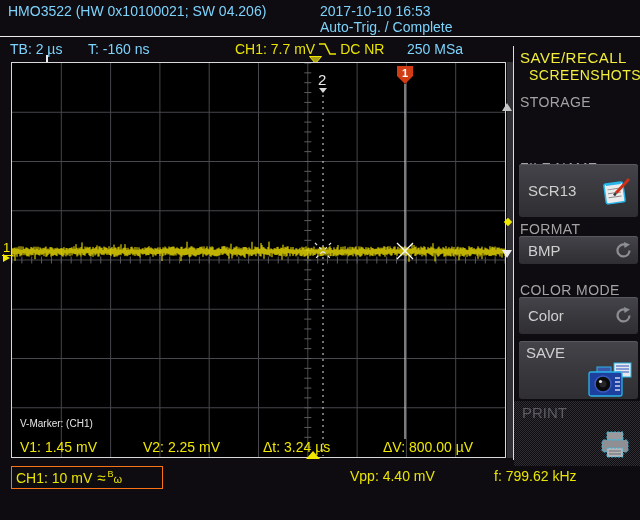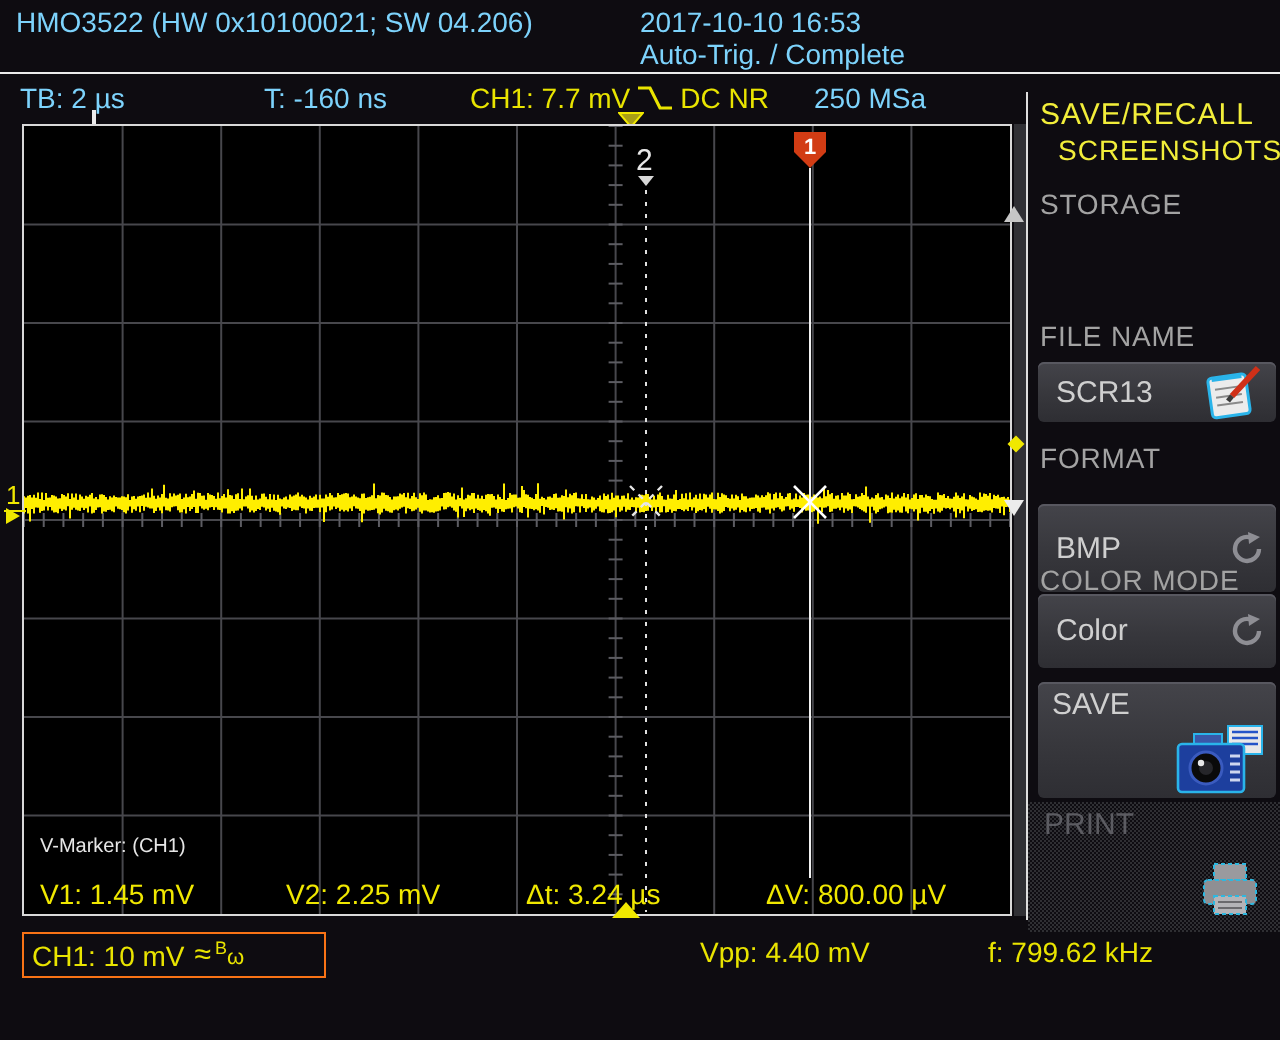--- a/index.html
+++ b/index.html
@@ -68,21 +68,21 @@
 <body>
 
 <div class="screen">
 
   <span class="abs white t14" style="left:8px;top:3px;">HMO3522 (HW 0x10100021; SW 04.206)</span>
   <span class="abs white t14" style="left:320px;top:3px;">2017-10-10 16:53</span>
   <span class="abs white t14" style="left:320px;top:19px;">Auto-Trig. / Complete</span>
   <div class="abs hdr-sep"></div>
 
   <span class="abs white t14" style="left:10px;top:41px;">TB: 2 µs</span>
-  <span class="abs white t14" style="left:88px;top:41px;margin-left:44px;">T: -160 ns</span>
+  <span class="abs white t14" style="left:88px;top:41px;">T: -160 ns</span>
   <div class="abs chgrp yellow t14" style="left:235px;top:41px;">
     <span>CH1: 7.7 mV</span>
     <svg width="19" height="14" viewBox="0 0 19 14">
       <path d="M1,2 H7 L12,12 H18" stroke="#e9e400" stroke-width="1.6" fill="none"></path>
     </svg>
     <span>DC NR</span>
   </div>
   <span class="abs white t14" style="left:407px;top:41px;">250 MSa</span>
 
   <svg class="abs" style="left:309px;top:56px;" width="13" height="8" viewBox="0 0 13 8">
@@ -246,33 +246,33 @@
   <span class="abs yellow t14" style="left:350px;top:468px;">Vpp: 4.40 mV</span>
   <span class="abs yellow t14" style="left:494px;top:468px;">f: 799.62 kHz</span>
 
   <div class="abs sb-sep"></div>
   <span class="abs sb-title">SAVE/RECALL</span>
   <span class="abs sb-subtitle">SCREENSHOTS</span>
 
   <span class="abs sb-label" style="top:94px;">STORAGE</span>
 
   <span class="abs sb-label" style="top:160px;">FILE NAME</span>
-  <div class="abs sb-btn" style="top:181px;height:30px;">
+  <div class="abs sb-btn" style="top:164px;height:53px;">
     <span>SCR13</span>
     <svg width="30" height="30" viewBox="0 0 30 30">
       <rect x="3" y="7" width="19" height="20" rx="2" fill="#ececec" stroke="#2ab4ea" stroke-width="1.5" transform="rotate(-8 12 17)"></rect>
       <path d="M6,13 h13 M6,17 h13 M6,21 h13" stroke="#8a8a8a" stroke-width="1" transform="rotate(-8 12 17)"></path>
       <path d="M5,8 h15" stroke="#2ab4ea" stroke-width="2" transform="rotate(-8 12 17)"></path>
       <line x1="27" y1="3" x2="14" y2="17" stroke="#d03018" stroke-width="3"></line>
       <line x1="14" y1="17" x2="12" y2="19.5" stroke="#3a3a3a" stroke-width="2.5"></line>
     </svg>
   </div>
 
   <span class="abs sb-label" style="top:221px;">FORMAT</span>
-  <div class="abs sb-btn" style="top:236px;height:44px;margin-top:16px;">
+  <div class="abs sb-btn" style="top:236px;height:28px;">
     <span>BMP</span>
     <svg width="17" height="17" viewBox="0 0 17 17">
       <path d="M14.5,8.5 A6,6 0 1 1 10.5,2.8" fill="none" stroke="#8e8e94" stroke-width="2.2"></path>
       <polygon points="9,0 15,2.5 9.5,6" fill="#8e8e94"></polygon>
     </svg>
   </div>
 
   <span class="abs sb-label" style="top:282px;">COLOR MODE</span>
   <div class="abs sb-btn" style="top:297px;height:37px;">
     <span>Color</span>

